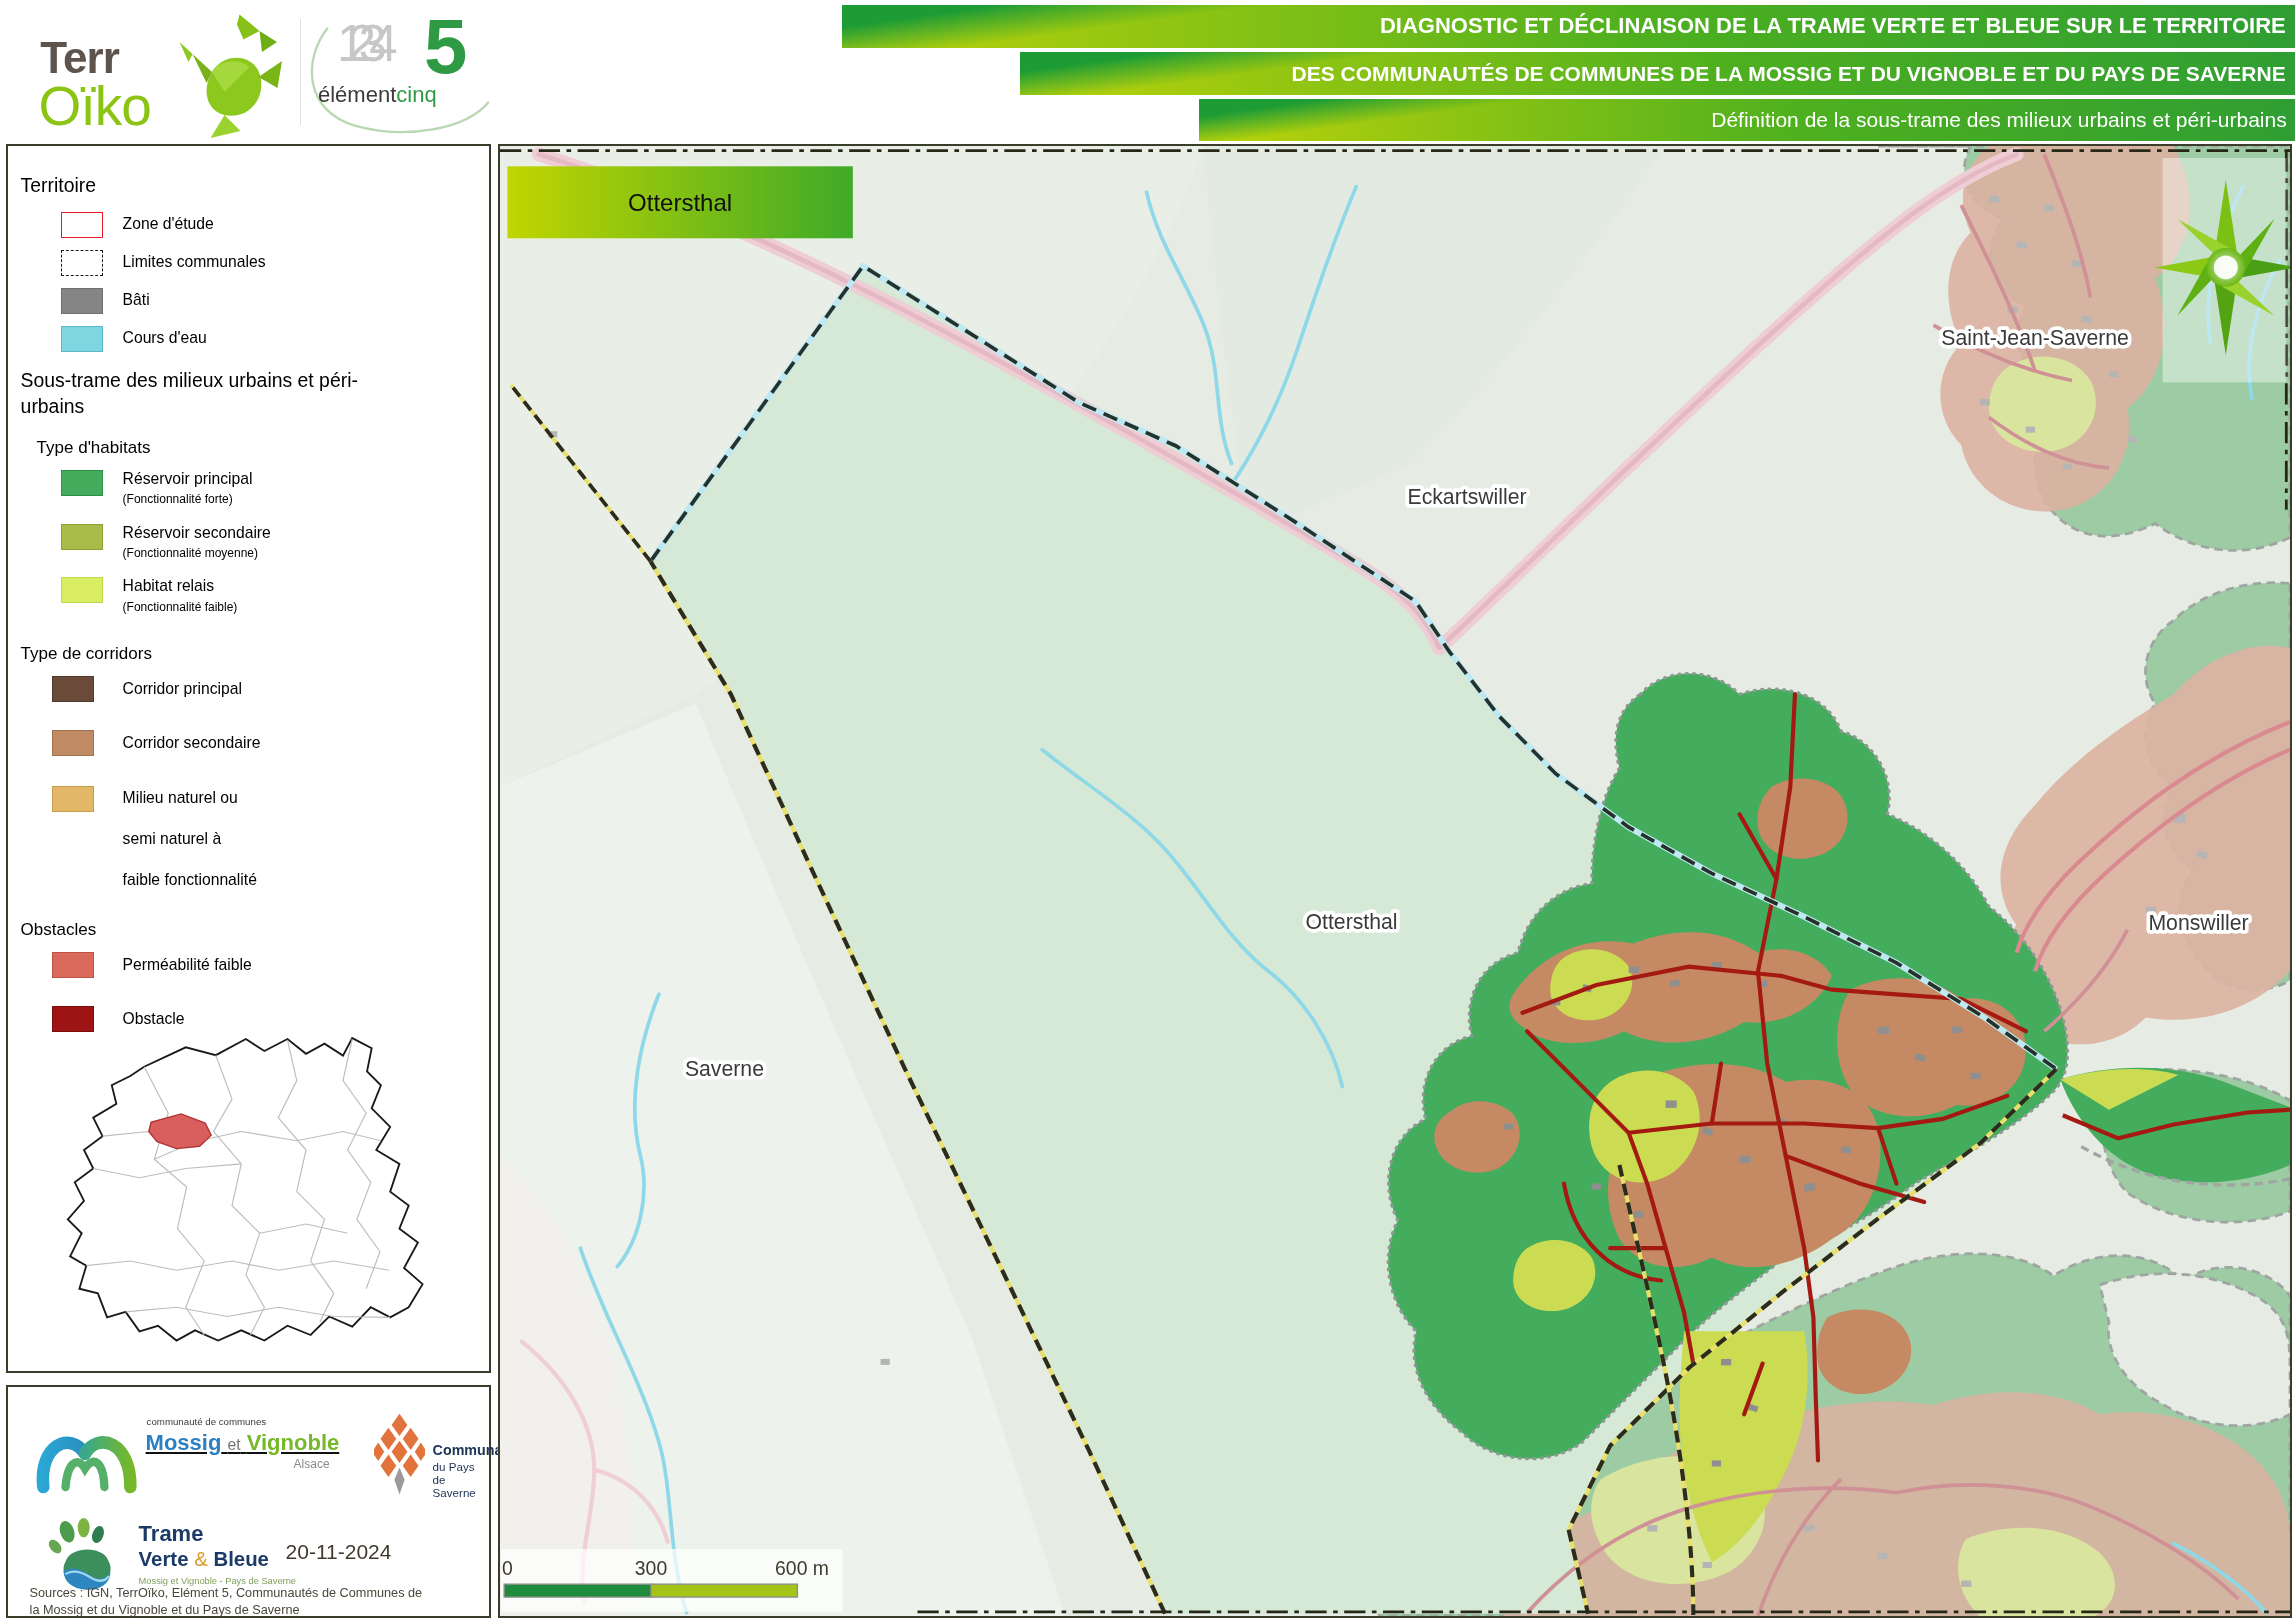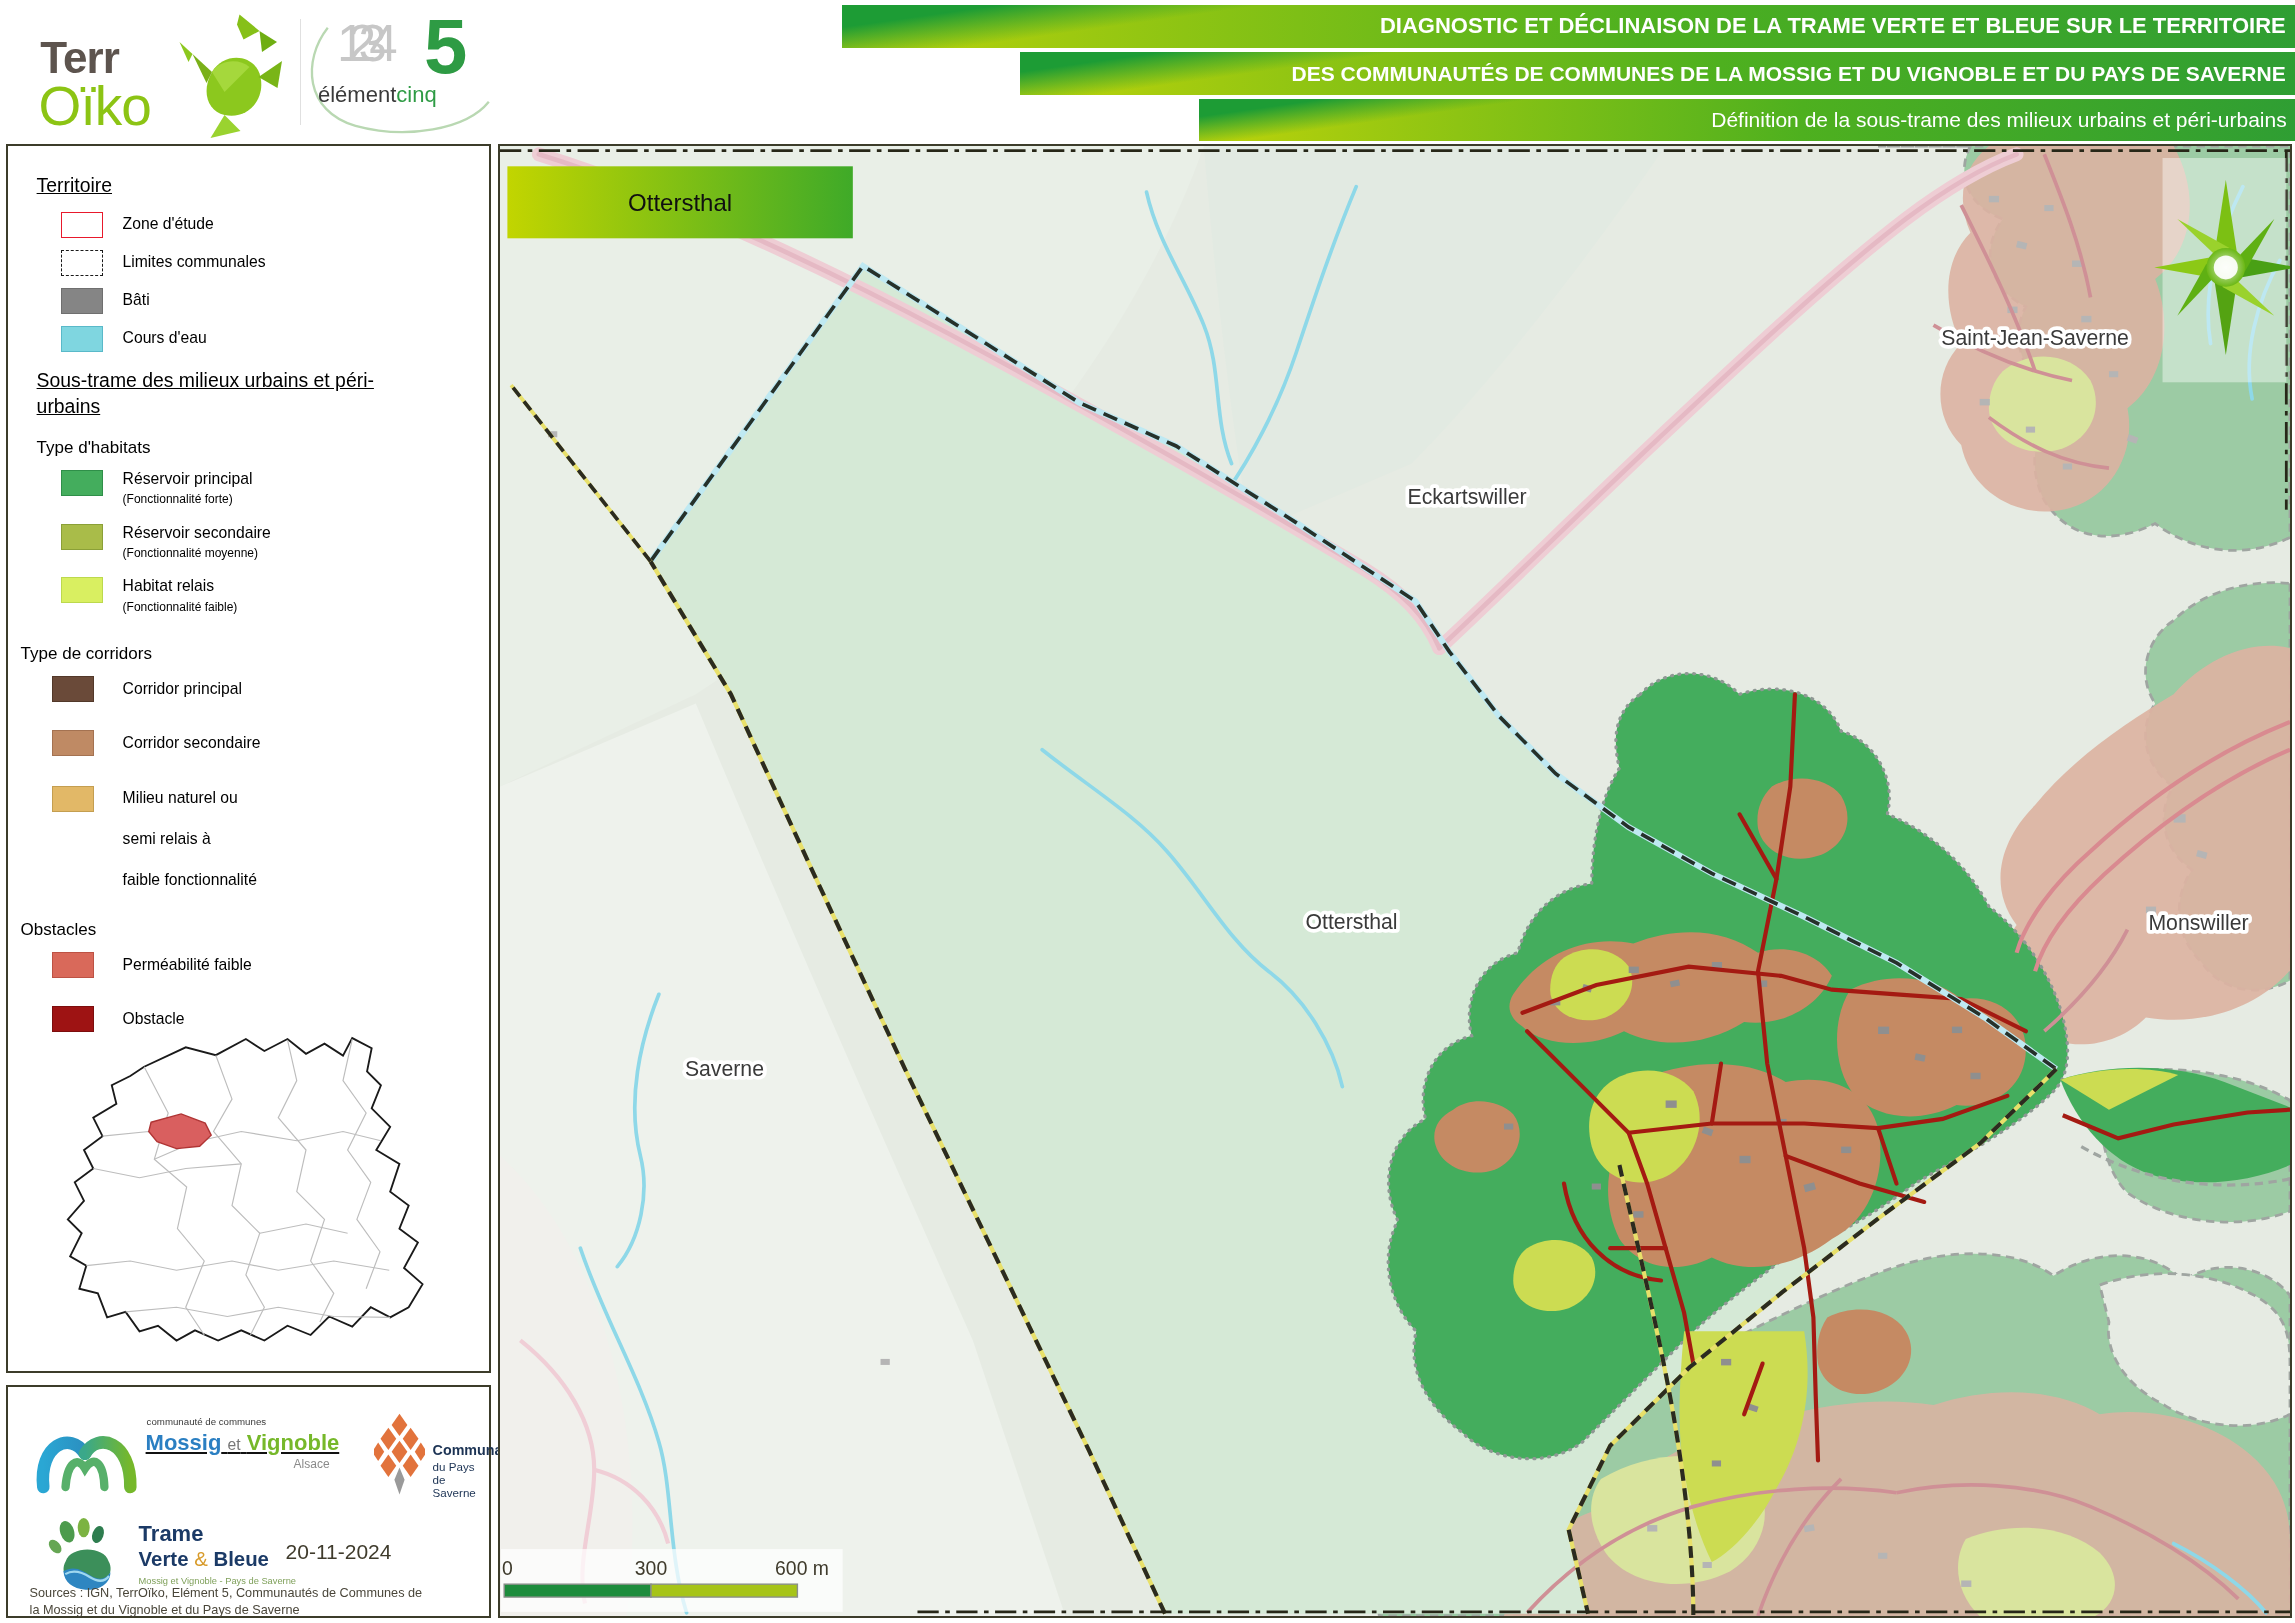--- a/index.html
+++ b/index.html
@@ -24,21 +24,21 @@
   .hdr-divider{position:absolute;left:300px;top:18.5px;width:0.9px;height:106px;background:#e0e0e0;}
   
   .legend-box{position:absolute;left:5.6px;top:144px;width:485px;height:1229px;background:#fff;
               border:2.3px solid #3c3c2a;box-sizing:border-box;}
   .logos-box{position:absolute;left:5.6px;top:1385px;width:485px;height:233px;background:#fff;
              border:2.3px solid #3c3c2a;box-sizing:border-box;}
   .map-frame{position:absolute;left:498px;top:144px;width:1794px;height:1474px;
              border:2.8px solid #3c3c2a;box-sizing:border-box;background:#e6ebe3;}
   .map-frame svg{display:block;width:100%;height:100%;}
   
-  .lg-h1{position:absolute;left:29px;font-size:19.4px;text-decoration:underline;color:#000;}
+  .lg-h1{position:absolute;left:13px;font-size:19.4px;color:#000;}
   .lg-h2{position:absolute;left:29px;font-size:17px;color:#000;}
   .lg-item-label{position:absolute;left:115px;font-size:15.7px;color:#000;}
   .lg-sub{font-size:12px;}
   .swatch{position:absolute;left:53px;width:42px;height:26px;box-sizing:border-box;}
   .sw-zone{background:#fff;border:1.4px solid #e8192c;}
   .sw-lim{background:#fff;border:1.4px dashed #1a1a1a;}
   .sw-bati{background:#858585;border:0.9px solid #6f6f6f;}
   .sw-eau{background:#7fd6e0;border:0.9px solid #59b9c9;}
   .sw-resp{background:#44ad5d;border:0.9px solid #2f8f49;}
   .sw-ress{background:#a9bc49;border:0.9px solid #8ba037;}
@@ -124,21 +124,21 @@
     <div class="lg-item-label" style="top:431px;">Habitat relais</div>
     <div class="lg-item-label lg-sub" style="top:454px;">(Fonctionnalité faible)</div>
 
     <div class="lg-h2" style="top:498px;left:13px;">Type de corridors</div>
     <div class="swatch sw-corp" style="top:530px;left:44px;"></div>
     <div class="lg-item-label" style="top:534px;">Corridor principal</div>
     <div class="swatch sw-cors" style="top:584px;left:44px;"></div>
     <div class="lg-item-label" style="top:588px;">Corridor secondaire</div>
     <div class="swatch sw-mil" style="top:640px;left:44px;"></div>
     <div class="lg-item-label" style="top:643px;">Milieu naturel ou</div>
-    <div class="lg-item-label" style="top:684px;">semi relais à</div>
+    <div class="lg-item-label" style="top:684px;">semi naturel à</div>
     <div class="lg-item-label" style="top:725px;">faible fonctionnalité</div>
 
     <div class="lg-h2" style="top:774px;left:13px;">Obstacles</div>
     <div class="swatch sw-perm" style="top:806px;left:44px;"></div>
     <div class="lg-item-label" style="top:810px;">Perméabilité faible</div>
     <div class="swatch sw-obs" style="top:860px;left:44px;"></div>
     <div class="lg-item-label" style="top:864px;">Obstacle</div>
 
     <svg class="inset" viewBox="0 0 880 760">
       <path d="M210,120 L300,78 L365,95 L430,60 L470,86 L520,60 L560,92 L600,70 L640,96 L660,58 L702,80 L692,130 L722,160 L702,210 L742,250 L712,300 L762,330 L742,390 L782,420 L762,470 L802,500 L772,555 L812,590 L782,640 L742,662 L700,640 L660,682 L610,660 L570,700 L520,680 L470,712 L420,690 L370,712 L320,690 L280,712 L240,680 L200,692 L170,650 L130,662 L110,610 L70,600 L85,550 L50,530 L75,480 L45,450 L80,410 L60,370 L100,340 L80,300 L120,270 L100,230 L150,200 L140,160 L180,140 Z" fill="#ffffff" stroke="#1a1a1a" stroke-width="4"></path>

